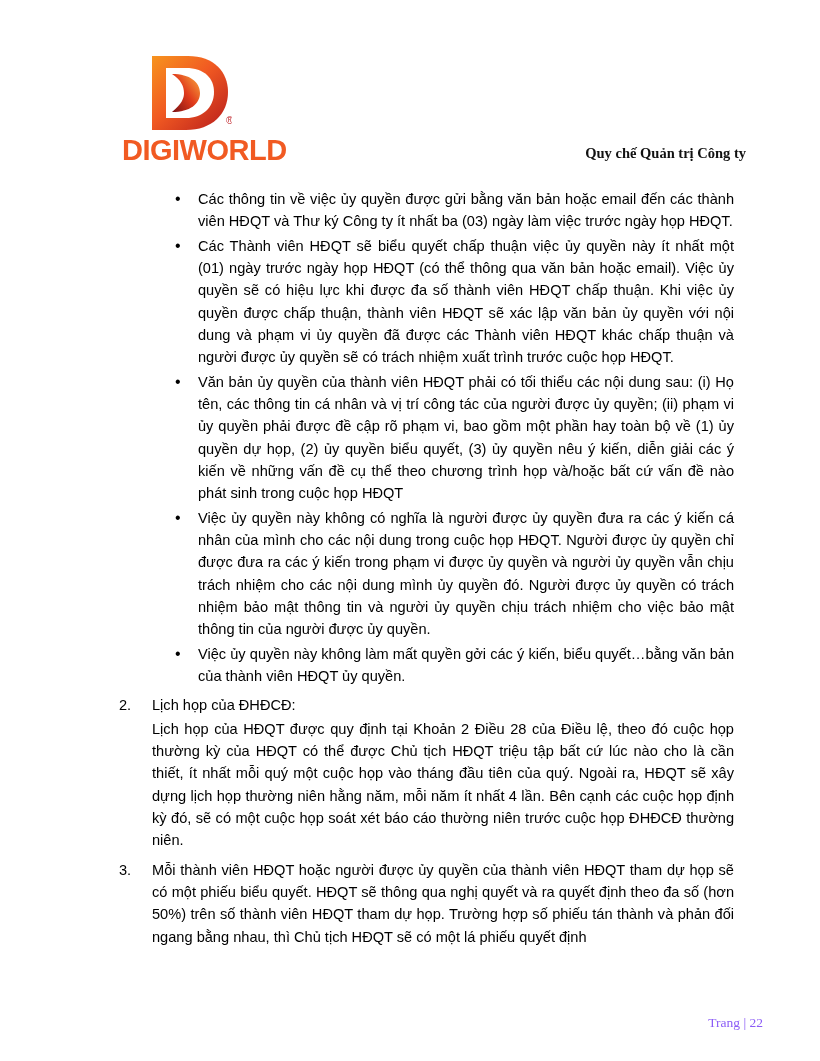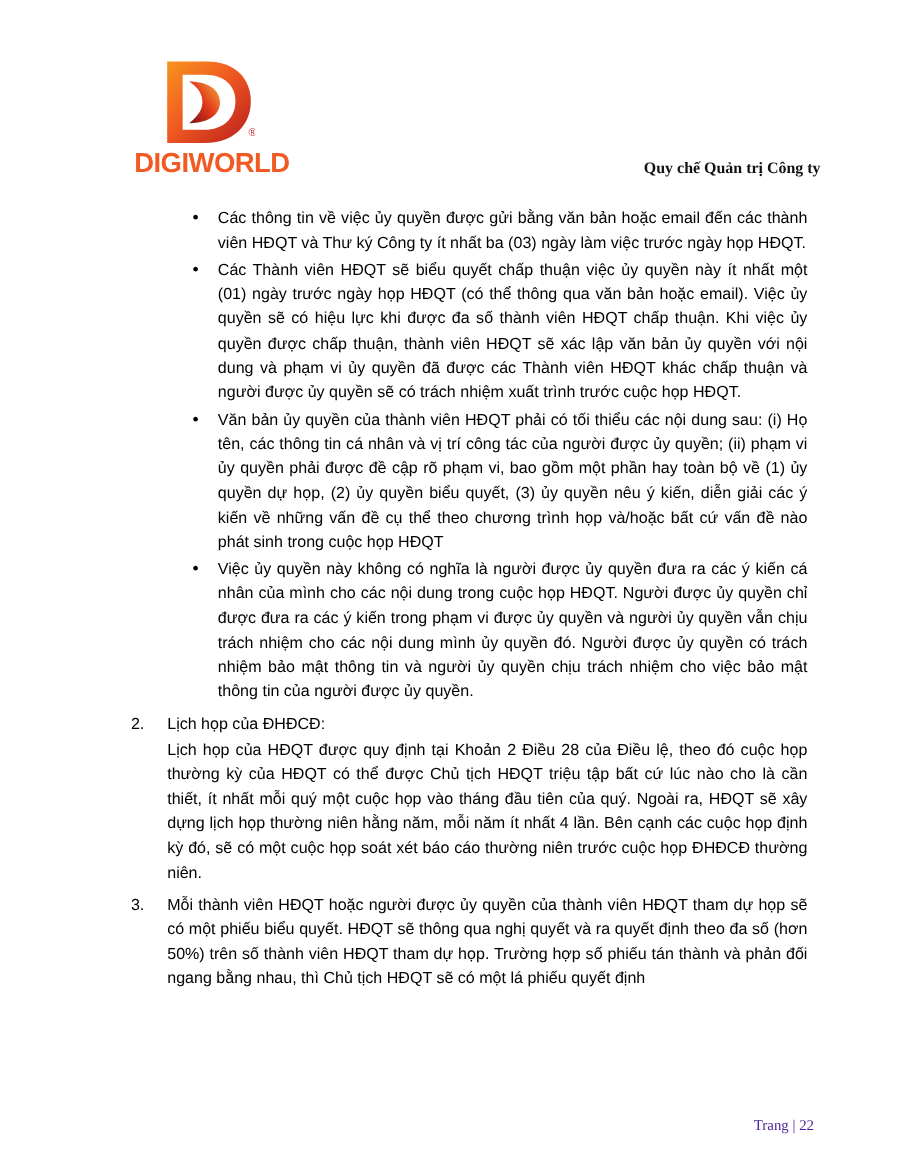--- a/index.html
+++ b/index.html
@@ -38,21 +38,21 @@
   .logo-mark {
     position: relative;
     width: 90px;
     height: 82px;
     margin: 0 auto 2px 20px;
   }
   .logo-mark svg { display: block; }
   .logo-text {
     font-family: "Liberation Sans", sans-serif;
     font-weight: bold;
-    font-size: 25px;
+    font-size: 29px;
     letter-spacing: -0.5px;
     color: #F15A22;
     text-align: center;
     line-height: 1;
   }
   .header-title {
     position: absolute;
     right: 74px;
     top: 93px;
     font-size: 14.5px;
@@ -120,23 +120,23 @@
   .num-item .num-body {
     display: block;
     margin-top: 1px;
     text-align: justify;
   }
 
   
   .footer {
     position: absolute;
     bottom: 30px;
-    right: 80px;
+    right: 57px;
     font-size: 13.5px;
-    color: #4c1d95;
+    color: #8b5cf6;
     font-family: "Liberation Serif", serif;
   }
 </style>
 </head>
 <body>
 
 <div class="page">
 
   <div class="header">
 
@@ -175,20 +175,23 @@
       </li>
       <li class="bullet-item">
         <p>Các Thành viên HĐQT sẽ biểu quyết chấp thuận việc ủy quyền này ít nhất một (01) ngày trước ngày họp HĐQT (có thể thông qua văn bản hoặc email). Việc ủy quyền sẽ có hiệu lực khi được đa số thành viên HĐQT chấp thuận. Khi việc ủy quyền được chấp thuận, thành viên HĐQT sẽ xác lập văn bản ủy quyền với nội dung và phạm vi ủy quyền đã được các Thành viên HĐQT khác chấp thuận và người được ủy quyền sẽ có trách nhiệm xuất trình trước cuộc họp HĐQT.</p>
       </li>
       <li class="bullet-item">
         <p>Văn bản ủy quyền của thành viên HĐQT phải có tối thiểu các nội dung sau: (i) Họ tên, các thông tin cá nhân và vị trí công tác của người được ủy quyền; (ii) phạm vi ủy quyền phải được đề cập rõ phạm vi, bao gồm một phần hay toàn bộ về (1) ủy quyền dự họp, (2) ủy quyền biểu quyết, (3) ủy quyền nêu ý kiến, diễn giải các ý kiến về những vấn đề cụ thể theo chương trình họp và/hoặc bất cứ vấn đề nào phát sinh trong cuộc họp HĐQT</p>
       </li>
       <li class="bullet-item">
         <p>Việc ủy quyền này không có nghĩa là người được ủy quyền đưa ra các ý kiến cá nhân của mình cho các nội dung trong cuộc họp HĐQT. Người được ủy quyền chỉ được đưa ra các ý kiến trong phạm vi được ủy quyền và người ủy quyền vẫn chịu trách nhiệm cho các nội dung mình ủy quyền đó. Người được ủy quyền có trách nhiệm bảo mật thông tin và người ủy quyền chịu trách nhiệm cho việc bảo mật thông tin của người được ủy quyền.</p>
       </li>
+      <li class="bullet-item">
+        <p>Việc ủy quyền này không làm mất quyền gởi các ý kiến, biểu quyết…bằng văn bản của thành viên HĐQT ủy quyền.</p>
+      </li>
     </ul>
 
     <div class="num-item">
       <span class="num">2.</span>
       <span class="num-title">Lịch họp của ĐHĐCĐ:</span>
       <span class="num-body">Lịch họp của HĐQT được quy định tại Khoản 2 Điều 28 của Điều lệ, theo đó cuộc họp thường kỳ của HĐQT có thể được Chủ tịch HĐQT triệu tập bất cứ lúc nào cho là cần thiết, ít nhất mỗi quý một cuộc họp vào tháng đầu tiên của quý. Ngoài ra, HĐQT sẽ xây dựng lịch họp thường niên hằng năm, mỗi năm ít nhất 4 lần. Bên cạnh các cuộc họp định kỳ đó, sẽ có một cuộc họp soát xét báo cáo thường niên trước cuộc họp ĐHĐCĐ thường niên.</span>
     </div>
 
     <div class="num-item">
       <span class="num">3.</span>

